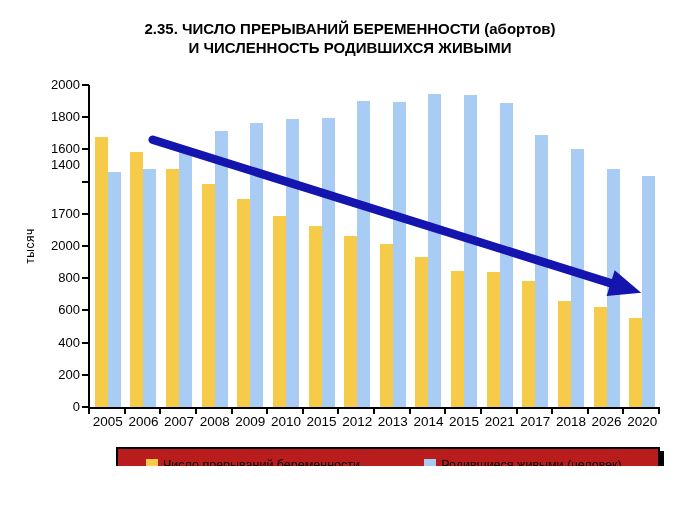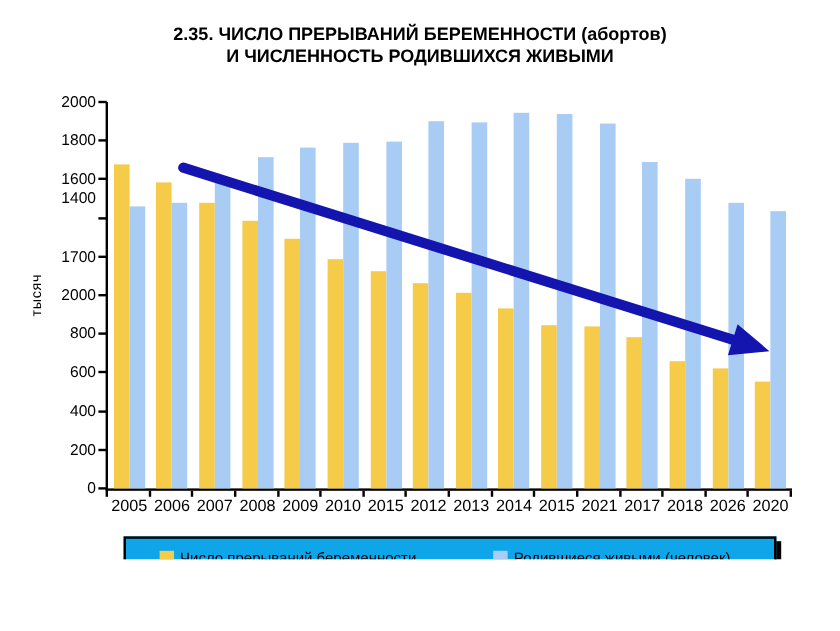--- a/index.html
+++ b/index.html
@@ -21,22 +21,22 @@
 
   .arrow-svg { position:absolute; left:0; top:0; width:570px; height:322px; overflow:visible; }
 
   .ytick { position:absolute; left:82px; width:7px; height:2px; background:#000; }
   .ytick-label { position:absolute; left:28px; width:52px; text-align:right;
                  font-size:13px; height:16px; line-height:16px; }
   .xtick { position:absolute; top:409px; width:2px; height:5px; background:#000; }
   .xlabels { position:absolute; left:90px; top:414px; width:570px; display:flex; }
   .xlabels span { flex:1 1 0; text-align:center; font-size:13.5px; }
 
-  .legend { position:absolute; left:103px; top:447px; width:540px; height:32px;
-            background:#0ea5e9; border:2px solid #000; box-shadow:4px 4px 0 0 #000;
+  .legend { position:absolute; left:116px; top:447px; width:540px; height:32px;
+            background:#b91c1c; border:2px solid #000; box-shadow:4px 4px 0 0 #000;
             display:flex; align-items:center; }
   .legend-item { flex:1 1 0; display:flex; align-items:center; justify-content:center; gap:5px;
                  font-size:12.5px; }
   .legend-swatch { width:12px; height:12px; flex:0 0 auto; }
 </style>
 </head>
 <body>
 
 <div class="figure">
 

